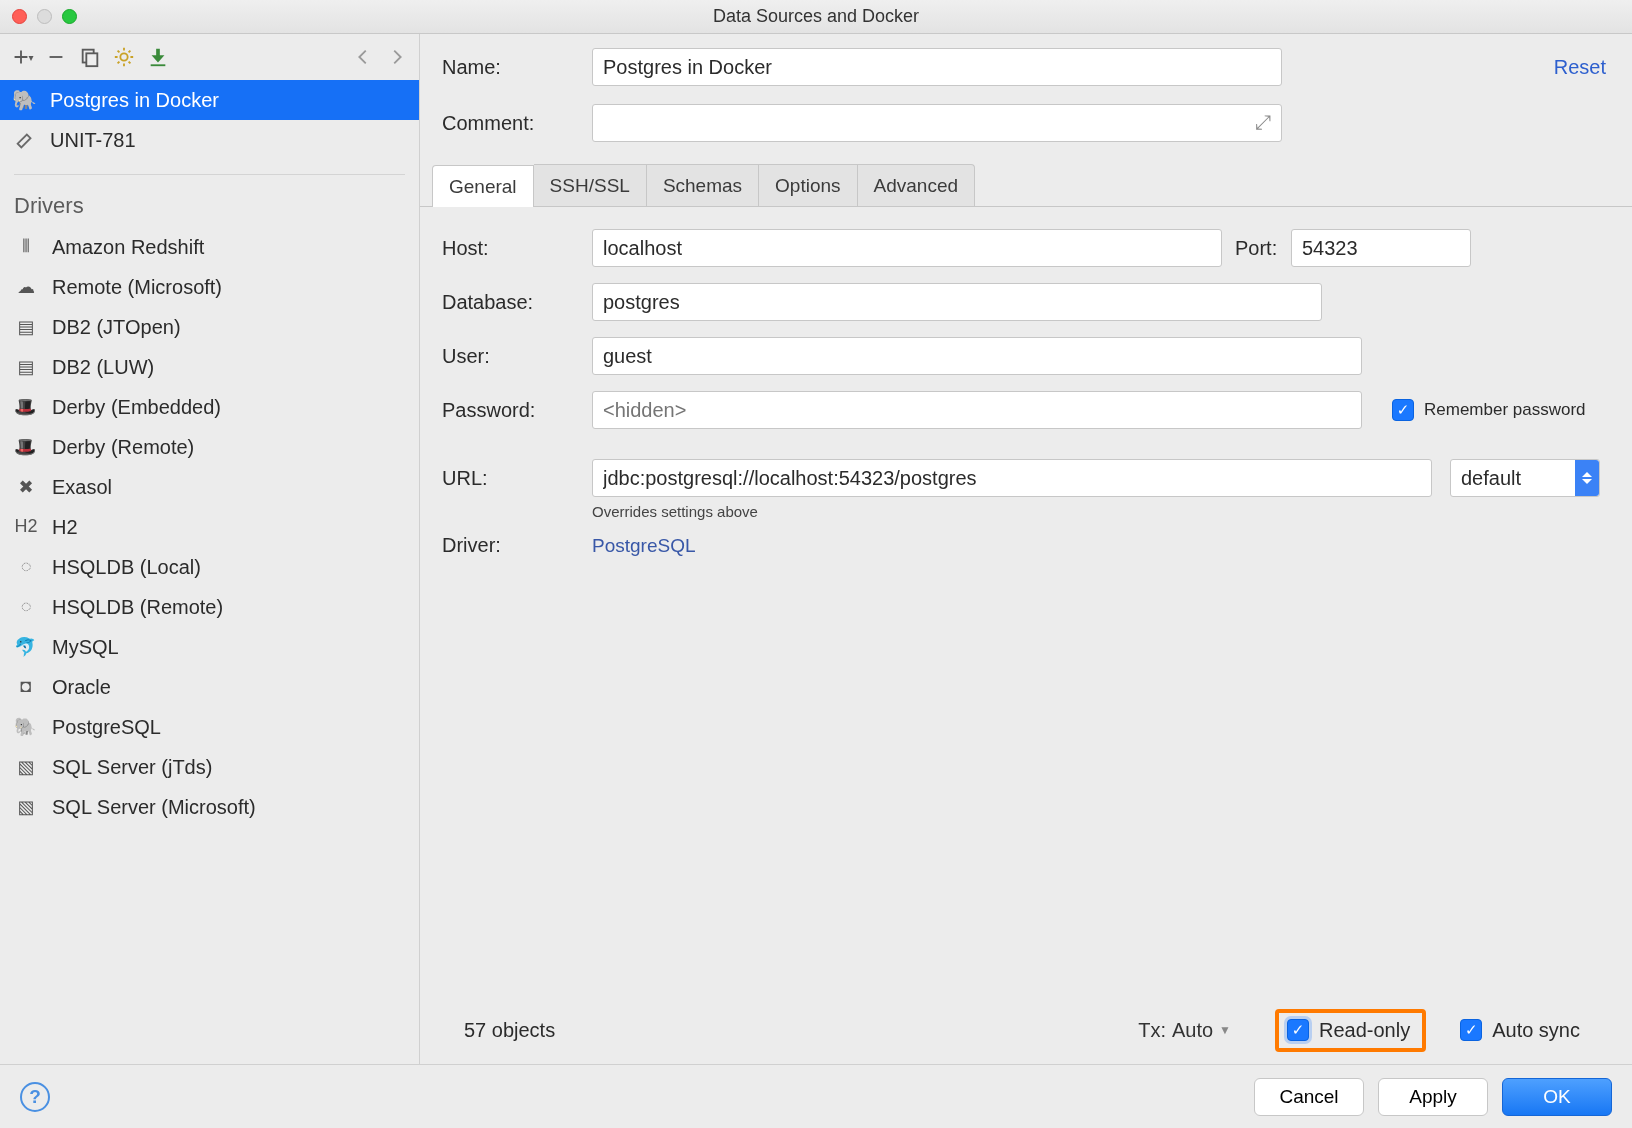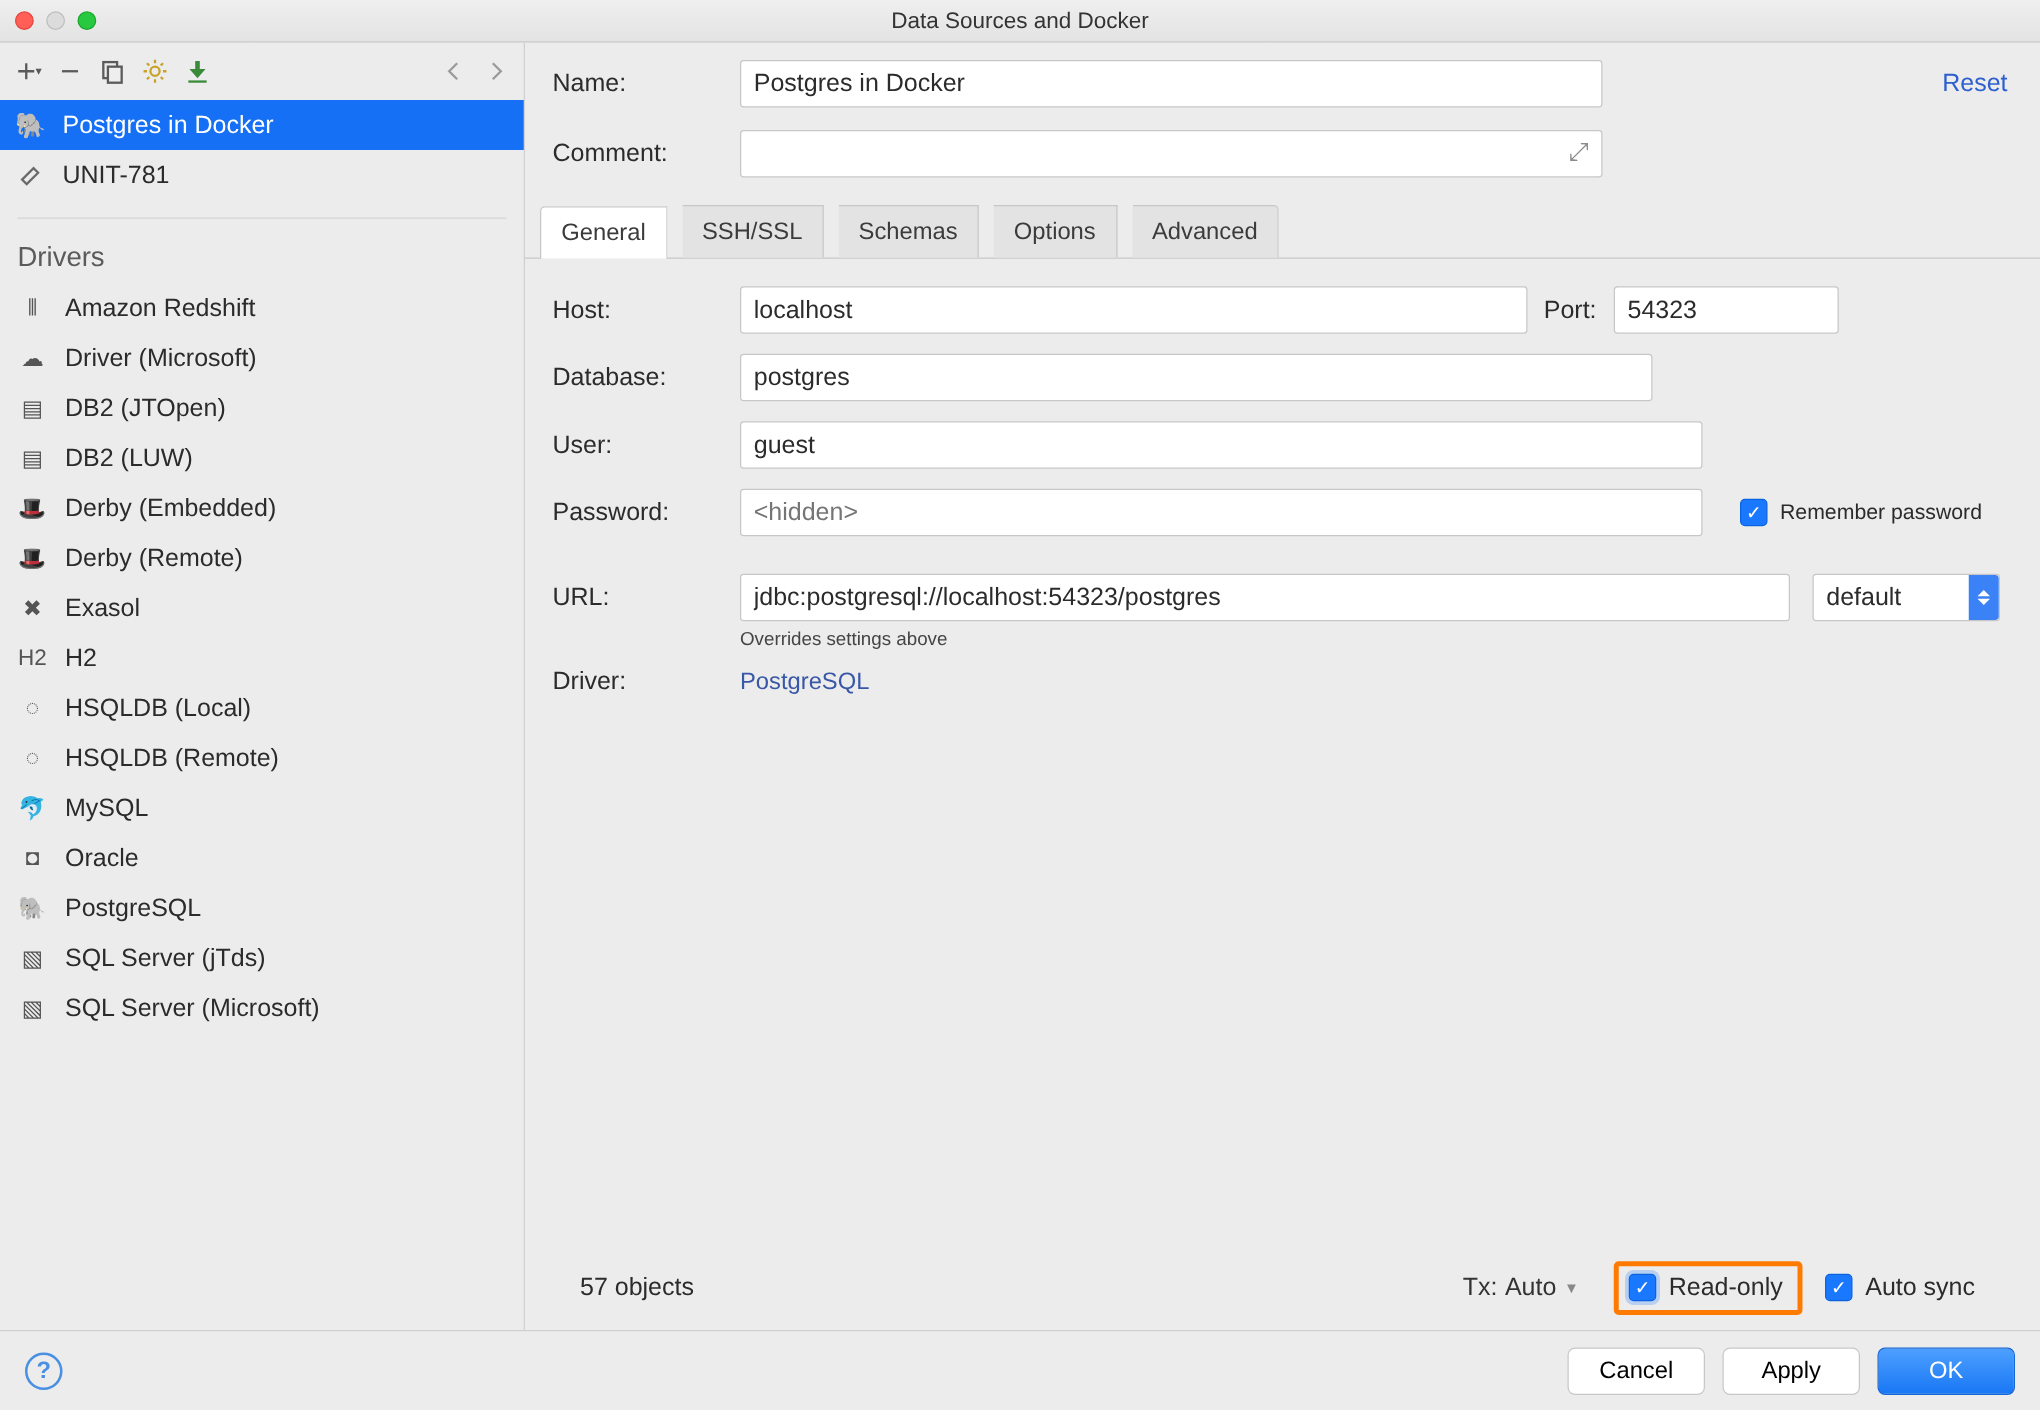--- a/index.html
+++ b/index.html
@@ -33,33 +33,33 @@
 
 .content { flex:1; background:#ececec; display:flex; flex-direction:column; }
 .topform { padding: 14px 26px 4px 22px; }
 .frow { display:flex; align-items:center; margin-bottom:18px; }
 .flabel { width:150px; font-size:20px; }
 .input, .combo { height:38px; background:#fff; border:1px solid #c7c7c7; border-radius:3px; padding:0 10px; font-size:20px; color:#2b2b2b; }
 .hostrow .port-label { width:56px; margin-left:13px; }
 .reset { color:#2d5fce; font-size:20px; margin-left:auto; }
 .expand-ico { position:absolute; right:10px; top:6px; color:#8b8b8b; }
 
-.tabs { display:flex; border-bottom:1px solid #c7c7c7; padding-left:12px; gap:12px; background:#ececec; }
+.tabs { display:flex; border-bottom:1px solid #c7c7c7; padding-left:12px; gap:0; background:#ececec; }
 .tab { padding:10px 16px 9px 16px; font-size:19px; color:#3b3b3b; border:1px solid transparent; border-bottom:none; background:#e3e3e3; border-color:#c7c7c7; border-left:none; }
 .tab:first-child{ border-left:1px solid #c7c7c7; border-top-left-radius:4px; }
 .tab:last-child{ border-top-right-radius:4px; }
 .tab.active { background:#fff; position:relative; top:1px; }
 
 .genform { padding:22px 26px 0 22px; flex:1; display:flex; flex-direction:column; }
 .genform .frow { margin-bottom:16px; }
 .note { font-size:15px; color:#444; margin:-10px 0 14px 150px; }
 .btn { background:#fff; border:1px solid #c7c7c7; border-radius:5px; padding:8px 16px; font-size:19px; }
 .driverlink { color:#3857a7; }
 
-.bottombar { margin-top:auto; display:flex; align-items:center; padding: 0 26px 10px 22px; height:58px; }
+.bottombar { margin-top:auto; display:flex; align-items:center; padding: 0 26px 10px 22px; height:58px;gap:16px; }
 .objcount { font-size:20px; }
 .txsel { display:flex; align-items:center; gap:6px; font-size:20px; color:#333; margin-left:auto; margin-right:28px; }
 .cbox { width:22px; height:22px; background:#1a78ff; border-radius:4px; display:flex; align-items:center; justify-content:center; color:#fff; font-size:15px; border:1px solid #0a63e0; }
 .cbwrap { display:flex; align-items:center; gap:10px; font-size:20px; }
 .highlight { border:4px solid #ff7a00; border-radius:4px; padding:6px 12px 6px 8px; }
 
 .combo { display:flex; align-items:center; position:relative; padding-right:47px; }
 .combo .caret { position:absolute; right:0; top:0; width:24px; height:100%; background:#3b82f6; border-radius:0 3px 3px 0; display:flex; flex-direction:column; align-items:center; justify-content:center; gap:0; }
 .combo .caret::before, .combo .caret::after { content:""; border-left:5px solid transparent; border-right:5px solid transparent; }
 .combo .caret::before{ border-bottom:5px solid #fff; margin-bottom:2px; }
@@ -152,21 +152,21 @@
     <div class="hr"></div>
     <div class="section-h">Drivers</div>
 
     <div id="drv-container" class="drvlist">
         <div class="drv">
           <span class="ico">⫴</span>
           <span>Amazon Redshift</span>
         </div>
         <div class="drv">
           <span class="ico">☁</span>
-          <span>Driver (Microsoft)</span>
+          <span>Remote (Microsoft)</span>
         </div>
         <div class="drv">
           <span class="ico">▤</span>
           <span>DB2 (JTOpen)</span>
         </div>
         <div class="drv">
           <span class="ico">▤</span>
           <span>DB2 (LUW)</span>
         </div>
         <div class="drv">

